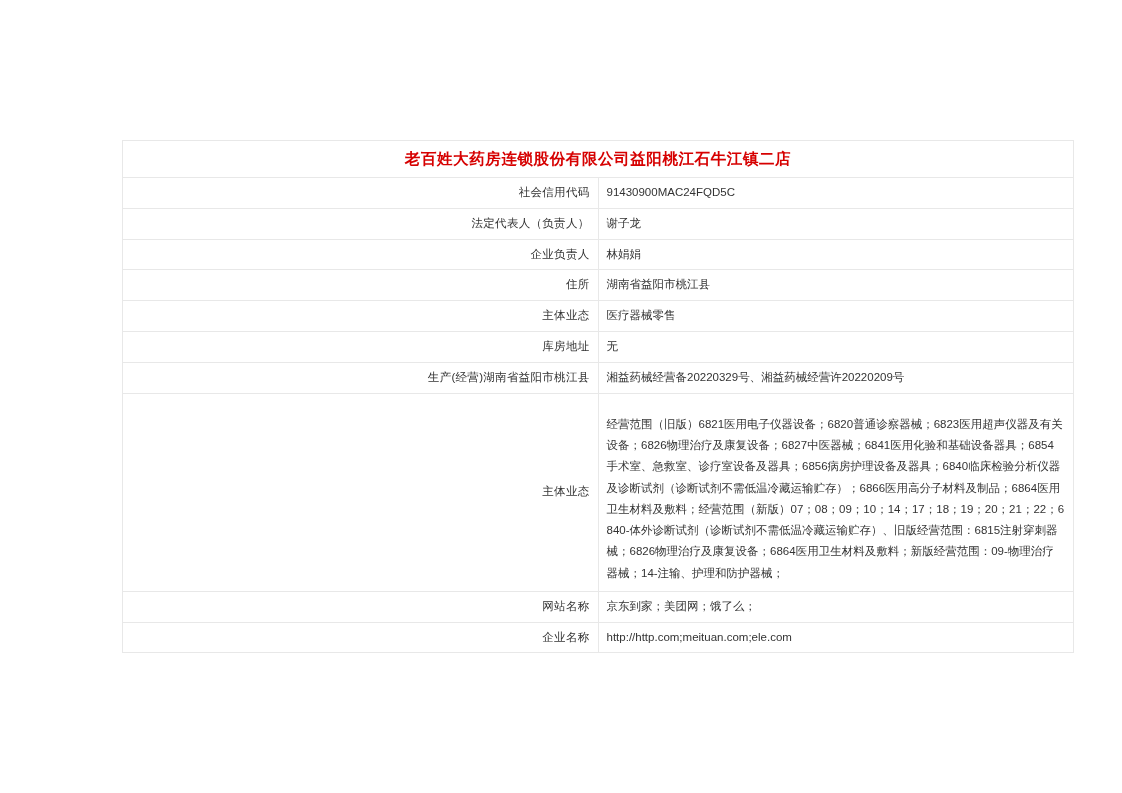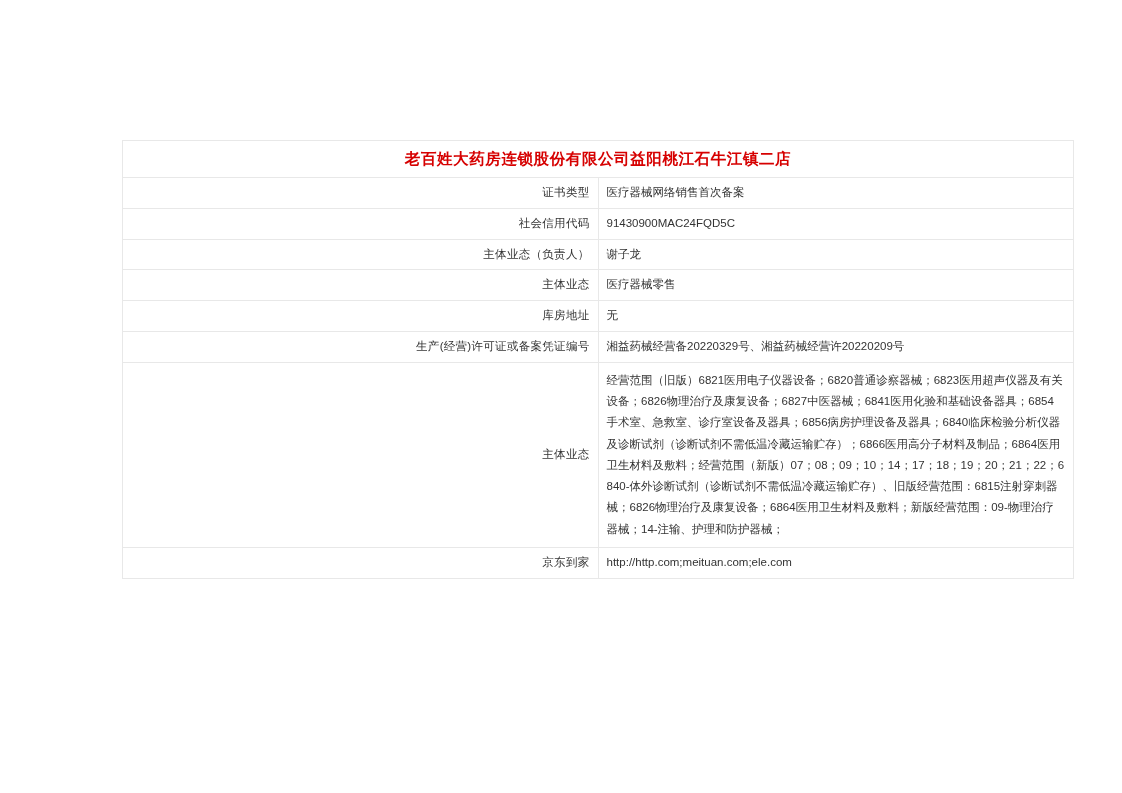--- a/index.html
+++ b/index.html
@@ -50,21 +50,21 @@
     letter-spacing: 0.3px;
   }
   td.value {
     text-align: left;
     padding-left: 14px;
     color: #333333;
     word-break: break-all;
   }
   td.value.dense {
     line-height: 1.85;
-    padding-top: 7px;
+    padding-top: 20px;
     padding-bottom: 7px;
   }
   .title-cell {
     text-align: center;
     padding: 13px 8px 13px 8px;
     border: 1px solid #e8e8e8;
   }
   .title-text {
     color: #d60000;
     font-weight: bold;
@@ -82,48 +82,56 @@
   <div class="record-wrap">
     <table class="record">
       <tbody>
         <tr>
           <td class="title-cell" colspan="2">
             <span class="title-text">老百姓大药房连锁股份有限公司益阳桃江石牛江镇二店</span>
           </td>
         </tr>
 
         <tr>
-          <td class="label">证书类型</td>
-          <td class="value">医疗器械网络销售首次备案</td>
-        </tr>
-        <tr>
           <td class="label">社会信用代码</td>
           <td class="value">91430900MAC24FQD5C</td>
         </tr>
         <tr>
-          <td class="label">主体业态（负责人）</td>
+          <td class="label">法定代表人（负责人）</td>
           <td class="value">谢子龙</td>
+        </tr>
+        <tr>
+          <td class="label">企业负责人</td>
+          <td class="value">林娟娟</td>
+        </tr>
+        <tr>
+          <td class="label">住所</td>
+          <td class="value">湖南省益阳市桃江县</td>
         </tr>
         <tr>
           <td class="label">主体业态</td>
           <td class="value">医疗器械零售</td>
         </tr>
         <tr>
           <td class="label">库房地址</td>
           <td class="value">无</td>
         </tr>
         <tr>
-          <td class="label">生产(经营)许可证或备案凭证编号</td>
+          <td class="label">生产(经营)湖南省益阳市桃江县</td>
           <td class="value">湘益药械经营备20220329号、湘益药械经营许20220209号</td>
         </tr>
         <tr>
           <td class="label">主体业态</td>
           <td class="value dense">经营范围（旧版）6821医用电子仪器设备；6820普通诊察器械；6823医用超声仪器及有关设备；6826物理治疗及康复设备；6827中医器械；6841医用化验和基础设备器具；6854手术室、急救室、诊疗室设备及器具；6856病房护理设备及器具；6840临床检验分析仪器及诊断试剂（诊断试剂不需低温冷藏运输贮存）；6866医用高分子材料及制品；6864医用卫生材料及敷料；经营范围（新版）07；08；09；10；14；17；18；19；20；21；22；6840-体外诊断试剂（诊断试剂不需低温冷藏运输贮存）、旧版经营范围：6815注射穿刺器械；6826物理治疗及康复设备；6864医用卫生材料及敷料；新版经营范围：09-物理治疗器械；14-注输、护理和防护器械；</td>
         </tr>
         <tr>
-          <td class="label">京东到家</td>
+          <td class="label">网站名称</td>
+          <td class="value">京东到家；美团网；饿了么；</td>
+        </tr>
+        <tr>
+          <td class="label">企业名称</td>
           <td class="value url">http://http.com;meituan.com;ele.com</td>
         </tr>
 
       </tbody>
     </table>
   </div>
 </div>
 
 </body></html>

